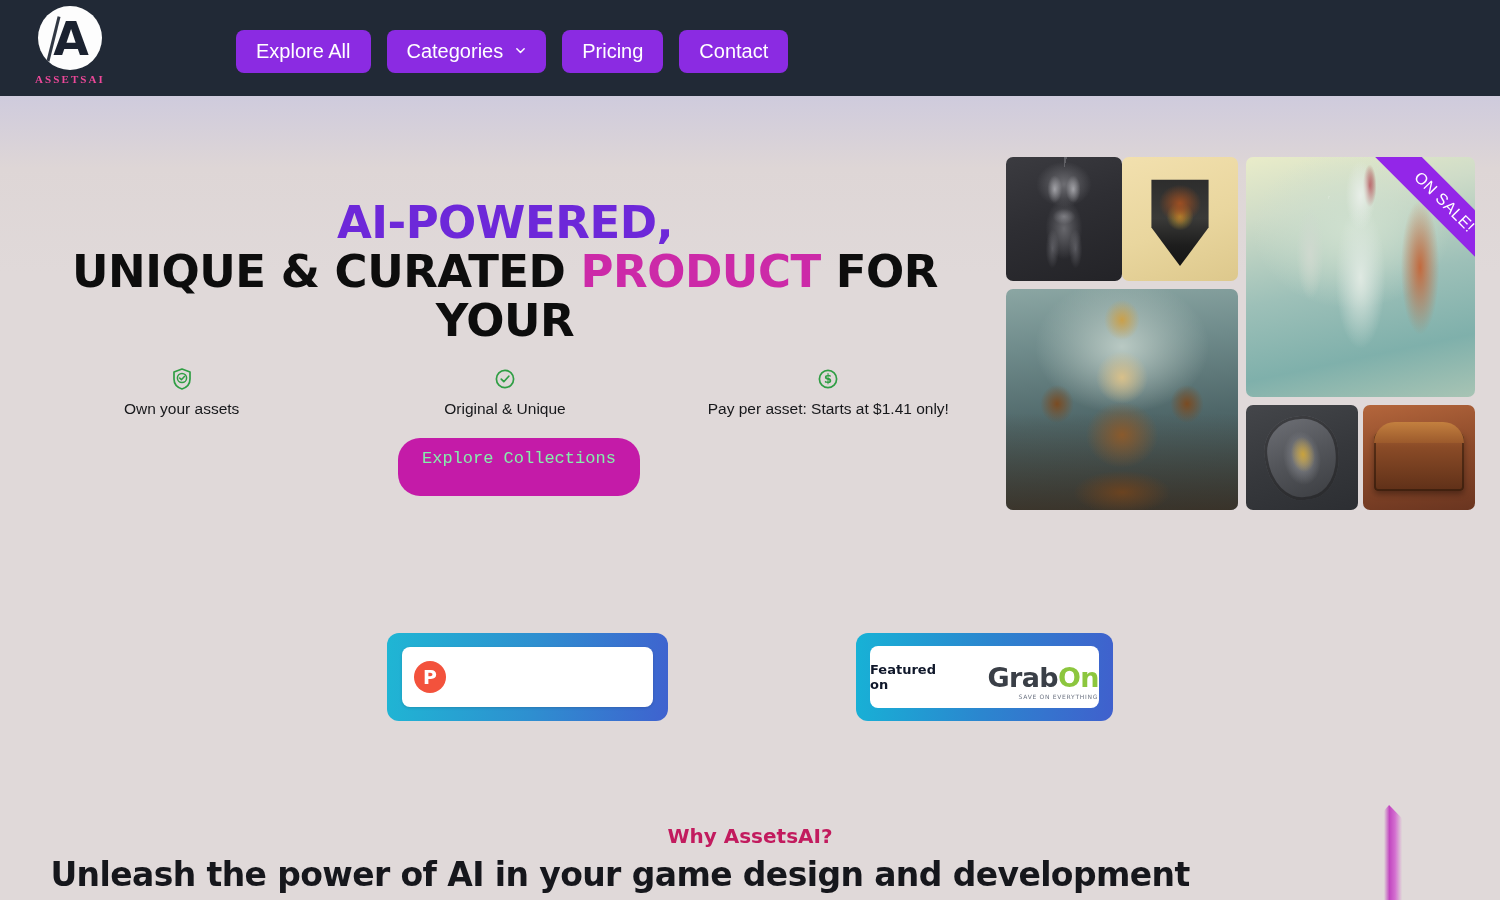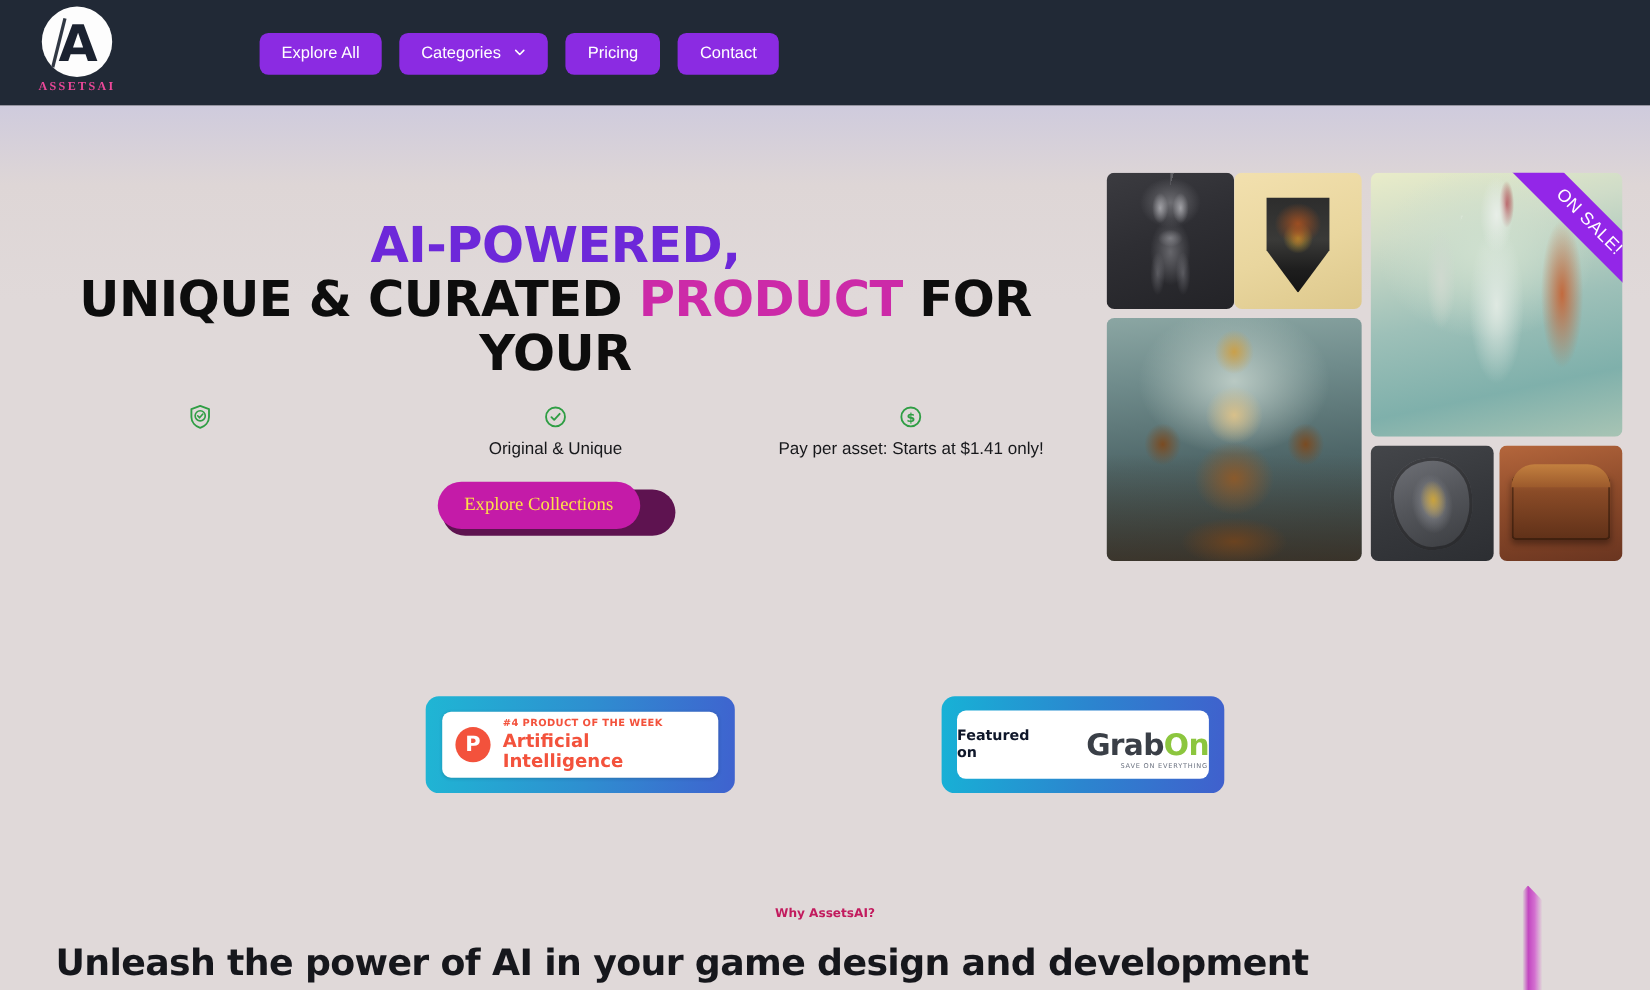--- a/index.html
+++ b/index.html
@@ -41,21 +41,21 @@
     margin-top: 3px;
     font-family: Liberation Serif, serif;
     font-weight: 700; font-size: 11px; letter-spacing: 2.1px;
     color: #ec4899;
   }
   .nav { position: absolute; left: 236px; top: 30px; display: flex; gap: 16px; }
   .nav-btn {
     background: #8b2be2; color: #fff;
     border: none; border-radius: 8px;
     font-family: "Liberation Sans", sans-serif;
-    font-size: 15px; line-height: 1;
+    font-size: 20px; line-height: 1;
     padding: 11px 20px 12px;
     display: inline-flex; align-items: center; gap: 12px;
     cursor: pointer; white-space: nowrap;
   }
   .chev { display: inline-block; width: 11px; height: 11px; position: relative; top: -1px; }
   .chev svg { display: block; }
 
   
   .hero-bg {
     position: absolute; top: 96px; left: 0;
@@ -95,24 +95,24 @@
 
   
   .cta-wrap { position: absolute; top: 438px; left: 398px; }
   .cta-shadow {
     position: absolute; left: 4px; top: 7px;
     width: 212px; height: 42px; border-radius: 22px;
     background: #5e1350;
   }
   .cta-btn {
     position: relative;
-    background: #c41ba8; color: #fde047;
+    background: #c41ba8; color: #86efac;
     border: none; border-radius: 22px;
-    font-family: Liberation Serif, serif;
-    font-size: 17px; padding: 11px 24px 12px;
+    font-family: Liberation Mono, monospace;
+    font-size: 17px; padding: 11px 24px 28px;
     cursor: pointer; white-space: nowrap;
   }
 
   
   .collage {
     position: absolute; left: 1006px; top: 157px;
     width: 469px; height: 353px;
     display: grid;
     grid-template-columns: 116px 116px 8px 229px;
     grid-template-rows: 124px 8px 108px 8px 105px;
@@ -304,21 +304,21 @@
     position: absolute; right: 1px; bottom: -7px;
     font-family: "DejaVu Sans", sans-serif;
     font-size: 6px; letter-spacing: .7px; color: #6b7280;
   }
 
   
   .why-eyebrow {
     position: absolute; top: 824px; left: 0; width: 1500px;
     text-align: center;
     font-family: "DejaVu Sans", sans-serif; font-weight: 700;
-    font-size: 11px; color: #c21b5e;
+    font-size: 20px; color: #c21b5e;
   }
   .why-title {
     position: absolute; top: 855px; left: 0; width: 1240px;
     text-align: center;
     font-family: "DejaVu Sans", sans-serif; font-weight: 700;
     font-size: 33px; color: #16171c; letter-spacing: -.6px;
   }
 </style>
 </head>
 <body>
@@ -362,20 +362,21 @@
 
 <div class="features">
   <div class="feature">
     <div class="ico">
       <svg width="22" height="24" viewBox="0 0 22 24">
         <path d="M11 2 L19 5 V12 C19 17 15.2 20.6 11 22 C6.8 20.6 3 17 3 12 V5 Z" fill="none" stroke="#2f9e44" stroke-width="1.7" stroke-linejoin="round"></path>
         <circle cx="11" cy="11" r="4.6" fill="none" stroke="#2f9e44" stroke-width="1.5"></circle>
         <path d="M8.7 11 L10.4 12.8 L13.4 9.4" fill="none" stroke="#2f9e44" stroke-width="1.5" stroke-linecap="round" stroke-linejoin="round"></path>
       </svg>
     </div>
+    <div class="lbl">Own your assets</div>
   </div>
 
   <div class="feature">
     <div class="ico">
       <svg width="22" height="22" viewBox="0 0 22 22">
         <circle cx="11" cy="11" r="8.6" fill="none" stroke="#2f9e44" stroke-width="1.7"></circle>
         <path d="M7.3 11.2 L9.8 13.7 L14.8 8.2" fill="none" stroke="#2f9e44" stroke-width="1.7" stroke-linecap="round" stroke-linejoin="round"></path>
       </svg>
     </div>
     <div class="lbl">Original &amp; Unique</div>
@@ -418,24 +419,20 @@
     </div>
   <div class="tile t-chest">
       <div class="img-chest"></div>
     </div>
 </section>
 
 <section class="badges">
   <div class="ph-badge">
     <div class="ph-inner">
       <div class="ph-p">P</div>
-      <div>
-        <div class="ph-top">#4 PRODUCT OF THE WEEK</div>
-        <div class="ph-main">Artificial Intelligence</div>
-      </div>
     </div>
   </div>
 
   <div class="go-badge">
     <div class="go-inner">
       <span class="go-pre">Featured on</span>
       <span class="go-logo">
         <span class="go-grab">Grab</span><span class="go-on">On</span>
         <span class="go-tag">SAVE ON EVERYTHING</span>
       </span>

